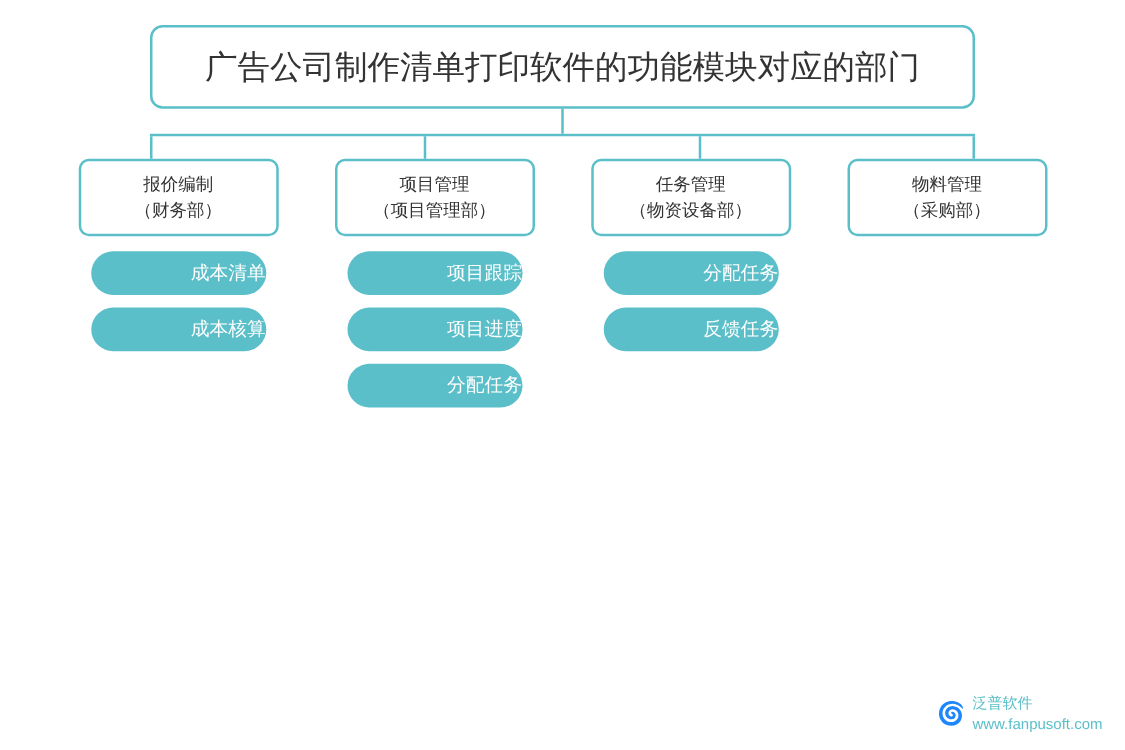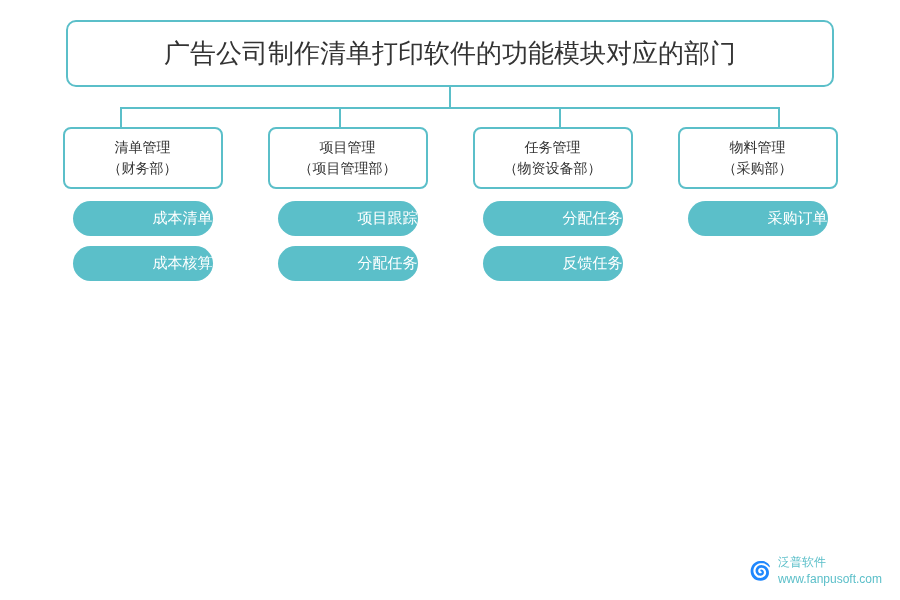--- a/index.html
+++ b/index.html
@@ -22,21 +22,21 @@
     }
 
     
     .title-box {
       border: 2px solid #5bbfc9;
       border-radius: 10px;
       padding: 14px 30px;
       font-size: 26px;
       color: #333;
       font-weight: normal;
-      width: 768px;
+      width: 660px;
       text-align: center;
       margin-bottom: 0;
     }
 
     
     .top-connector {
       display: flex;
       flex-direction: column;
       align-items: center;
       width: 820px;
@@ -170,37 +170,37 @@
         <div class="col-vert-line"></div>
       </div>
       <div class="col-connector">
         <div class="col-vert-line"></div>
       </div>
     </div>
   </div>
 
   <div class="columns" id="columns-container">
   <div class="column">
-        <div class="cat-header"><span>清单管理</span><br><span>（财务部）</span></div>
+        <div class="cat-header"><span>报价编制</span><br><span>（财务部）</span></div>
         <div class="item-btn">成本清单</div>
         <div class="item-btn">成本核算</div>
       </div>
       <div class="column">
         <div class="cat-header"><span>项目管理</span><br><span>（项目管理部）</span></div>
         <div class="item-btn">项目跟踪</div>
+        <div class="item-btn">项目进度</div>
         <div class="item-btn">分配任务</div>
       </div>
       <div class="column">
         <div class="cat-header"><span>任务管理</span><br><span>（物资设备部）</span></div>
         <div class="item-btn">分配任务</div>
         <div class="item-btn">反馈任务</div>
       </div>
       <div class="column">
         <div class="cat-header"><span>物料管理</span><br><span>（采购部）</span></div>
-        <div class="item-btn">采购订单</div>
       </div>
     </div>
 
 </div>
 
 <div class="watermark">
   <span class="watermark-logo">🌀</span>
   <div class="watermark-text">
     <span>泛普软件</span>
     <span>www.fanpusoft.com</span>

